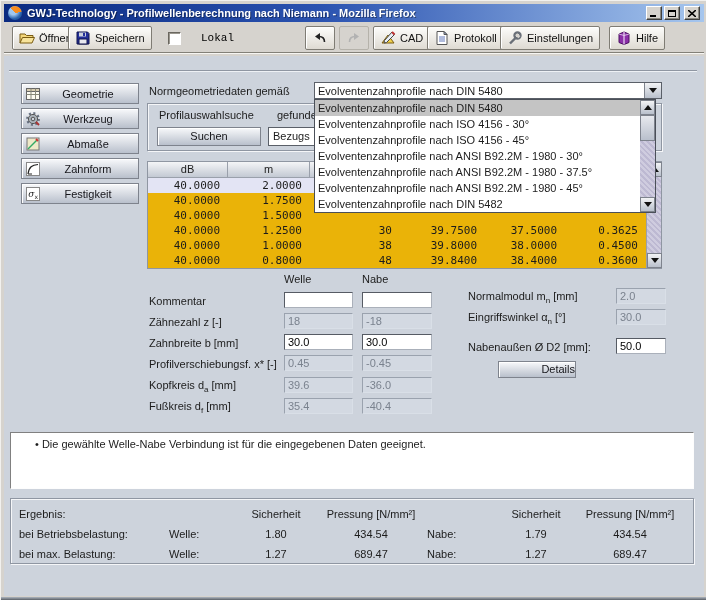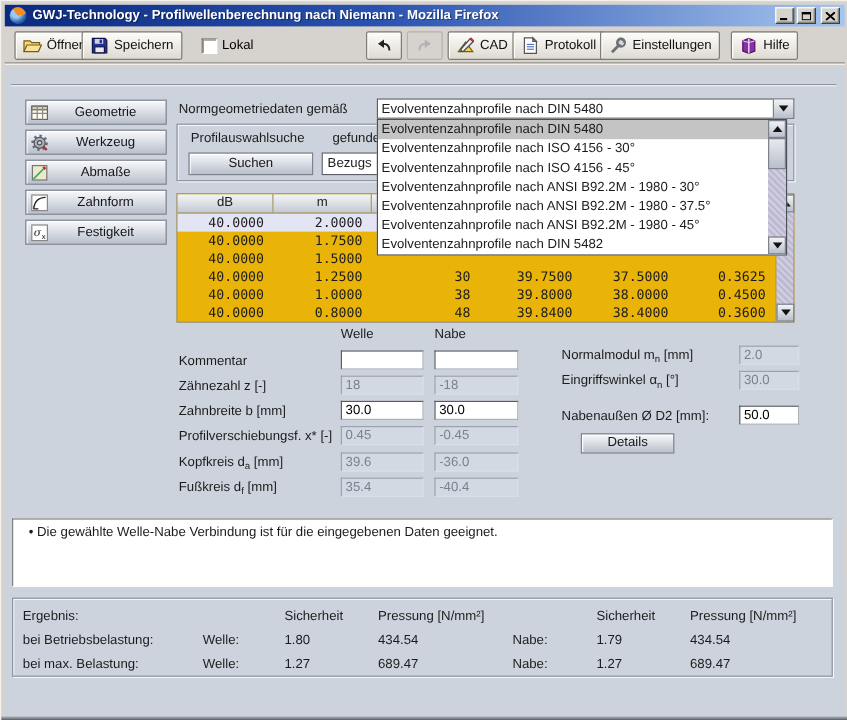--- a/index.html
+++ b/index.html
@@ -24,21 +24,21 @@
     border:1px solid; border-color:#fff #404040 #404040 #fff; box-shadow:inset -1px -1px 0 #8a8880; }
   .wbtn.close { margin-left:2px; }
 
   
   .toolbar { position:absolute; left:3px; top:22px; width:700px; height:30px; background:#d6d3ce; }
   .tbtn { position:absolute; top:3px; height:24px; display:flex; align-items:center; gap:4px;
     padding:0 6px; font-size:11px; color:#111;
     background:linear-gradient(#fdfdfb,#dedad2); border:1px solid #7f7c74; border-radius:2px;
     box-shadow:inset 1px 1px 0 #fff; white-space:nowrap; }
   .tbtn.disabled { background:#d6d3ce; border-color:#b5b2aa; box-shadow:none; }
-  .chkgrp { position:absolute; top:3px; height:24px; display:flex; align-items:center; gap:4px; font-size:11px; }
+  .chkgrp { position:absolute; top:3px; height:24px; display:flex; align-items:center; gap:20px; font-size:11px;font-family:Liberation Mono, monospace; }
   .chk { width:13px; height:13px; background:#fff; border:1px solid; border-color:#6a675f #fff #fff #6a675f;
     box-shadow:inset 1px 1px 0 #9a978f; }
   .tsep { position:absolute; left:0; top:29px; width:700px; border-top:1px solid #828078; border-bottom:1px solid #f6f5f2; }
 
   
   .app { position:absolute; left:3px; top:55px; width:700px; height:540px; background:#cdd3dc; font-size:11px; color:#1c1c1c; }
   .rule { position:absolute; left:5px; top:14px; width:688px; border-top:1px solid #8f96a2; border-bottom:1px solid #eef1f5; }
 
   
   .sbtn { position:absolute; left:17px; width:118px; height:21px; display:flex; align-items:center;
@@ -95,30 +95,30 @@
   
   .fld { position:absolute; height:16px; font-size:11px; padding:0 3px; font-family:"Liberation Sans", sans-serif; }
   .fld.dis { background:#d3d9e2; color:#7a828e; border:1px solid; border-color:#9aa2ae #d9dfe7 #d9dfe7 #9aa2ae; }
   .fld.en  { background:#fff; color:#000; border:1px solid; border-color:#565b64 #aab0ba #aab0ba #565b64; }
   .wcol { left:280px; width:69px; } .ncol { left:358px; width:70px; }
   sub.s { font-size:8px; vertical-align:-3px; }
   .colhead { position:absolute; top:217px; text-align:left; }
 
   
   .msgbox { position:absolute; left:6px; top:376px; width:684px; height:57px; background:#fff;
-    border:1px solid; border-color:#808080 #fdfdfd #fdfdfd #808080; padding:5px 13px; }
+    border:1px solid; border-color:#808080 #fdfdfd #fdfdfd #808080; padding:5px 24px; }
   .resbox { position:absolute; left:6px; top:442px; width:684px; height:66px;
     border:1px solid #8f96a2; box-shadow:inset 1px 1px 0 rgba(255,255,255,.8), 1px 1px 0 rgba(255,255,255,.8);
     padding:5px 0 0 8px; }
   .resgrid { display:grid; grid-template-columns:150px 68px 78px 112px 70px 78px 110px; }
   .resgrid > span { line-height:20px; white-space:nowrap; }
-  .rc { }
+  .rc { text-align:center; }
   .rb { font-weight:normal; }
 
-  .details { position:absolute; left:480px; top:305px; width:78px; height:17px; line-height:15px; }
+  .details { position:absolute; left:494px; top:305px; width:78px; height:17px; line-height:15px;text-align:right; }
 </style>
 </head>
 <body>
 
 <div class="win">
 
   <div class="titlebar">
     <span class="ff-icon"></span>
     <span class="title">GWJ-Technology - Profilwellenberechnung nach Niemann - Mozilla Firefox</span>
     <span class="winbtns">

